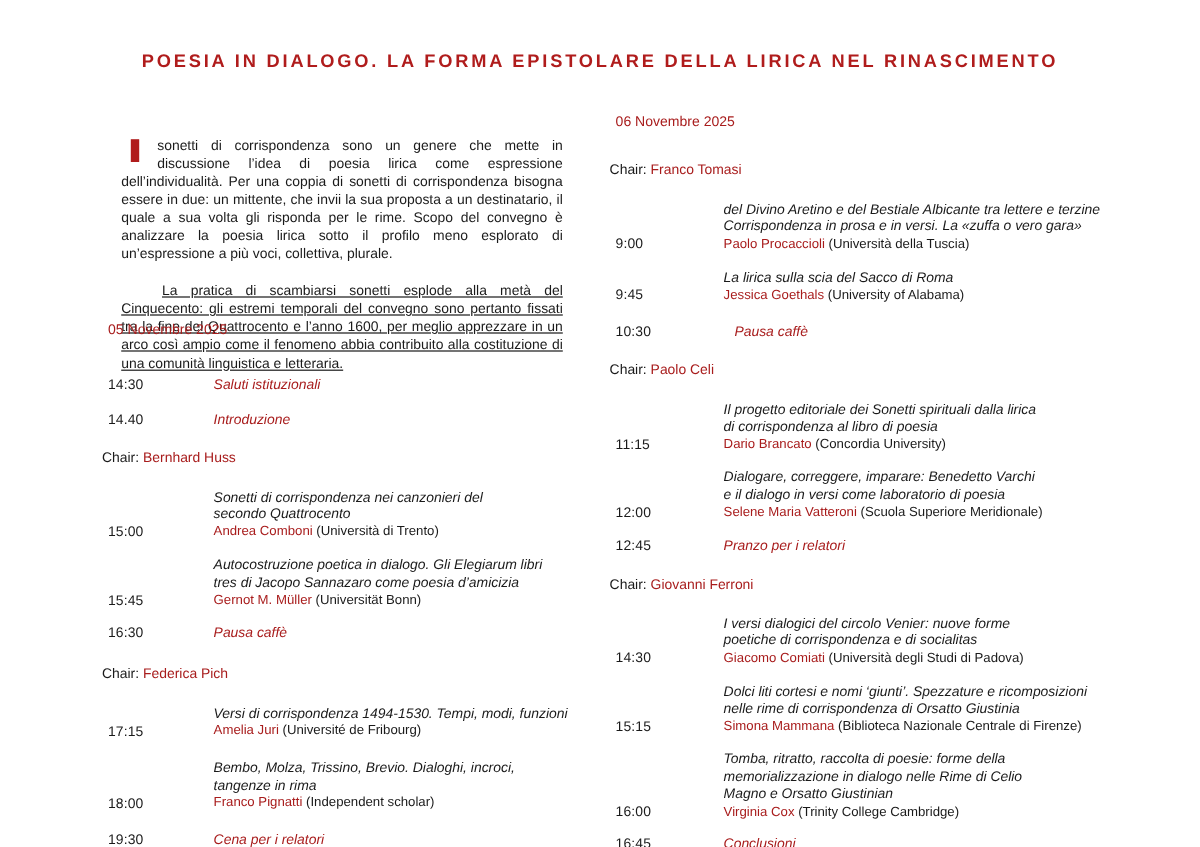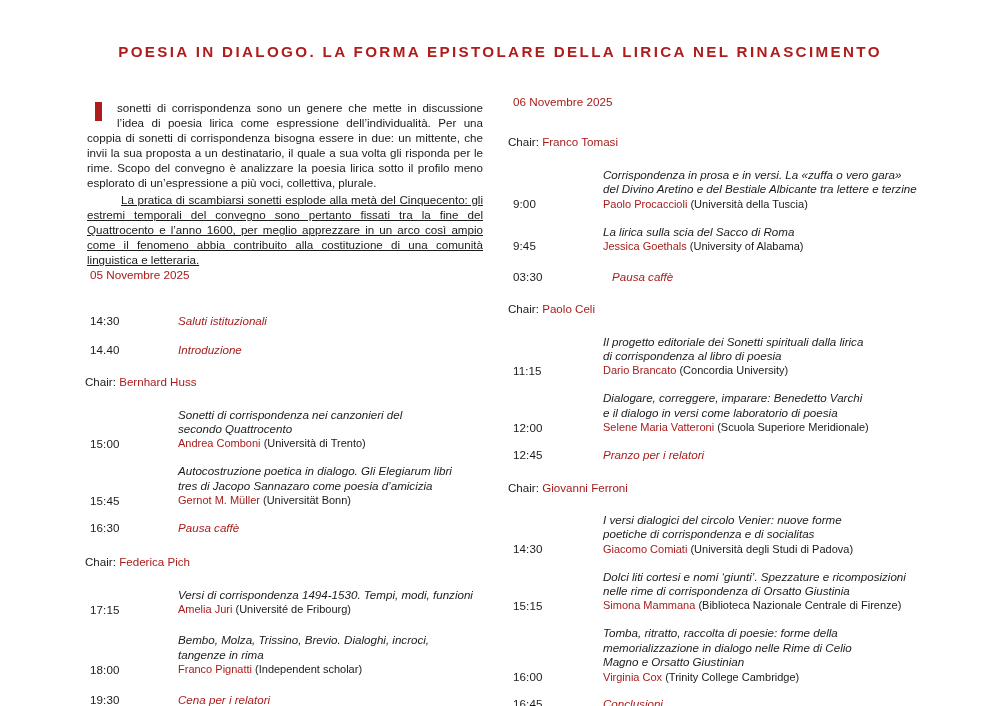--- a/index.html
+++ b/index.html
@@ -40,21 +40,21 @@
   .intro {
     position: absolute;
     top: 98px;
     left: 85px;
     width: 400px;
     font-size: 11.6px;
     line-height: 15.05px;
     text-align: justify;
     color: #1a1a1a;
   }
-  .intro p { margin: 2px; }
+  .intro p { margin: 16px; }
   .intro p.indent { text-indent: 34px; text-decoration: underline; }
   .dropcap {
     float: left;
     width: 7px;
     height: 19px;
     background: #B01C1C;
     margin: 2px 15px 0 8px;
   }
 
   
@@ -216,38 +216,38 @@
 
     <div class="date-head">06 Novembre 2025</div>
     <div class="sp-26"></div>
 
     <div class="chair"><span>Chair:</span> <span class="chair-name">Franco Tomasi</span></div>
     <div class="sp-18"></div>
 
     <div class="row">
       <div class="time">9:00</div>
       <div class="entry">
+        <div class="talk-title">del Divino Aretino e del Bestiale Albicante tra lettere e terzine</div>
         <div class="talk-title">Corrispondenza in prosa e in versi. La «zuffa o vero gara»</div>
-        <div class="talk-title">del Divino Aretino e del Bestiale Albicante tra lettere e terzine</div>
         <div class="speaker-line"><span class="speaker">Paolo Procaccioli</span> <span class="affil">(Università della Tuscia)</span></div>
       </div>
     </div>
     <div class="sp-13"></div>
 
     <div class="row">
       <div class="time">9:45</div>
       <div class="entry">
         <div class="talk-title">La lirica sulla scia del Sacco di Roma</div>
         <div class="speaker-line"><span class="speaker">Jessica Goethals</span> <span class="affil">(University of Alabama)</span></div>
       </div>
     </div>
     <div class="sp-16"></div>
 
     <div class="row">
-      <div class="time">03:30</div>
+      <div class="time">10:30</div>
       <div class="entry"><span class="break-item pad">Pausa caffè</span></div>
     </div>
     <div class="sp-18"></div>
 
     <div class="chair"><span>Chair:</span> <span class="chair-name">Paolo Celi</span></div>
     <div class="sp-18"></div>
 
     <div class="row">
       <div class="time">11:15</div>
       <div class="entry">

